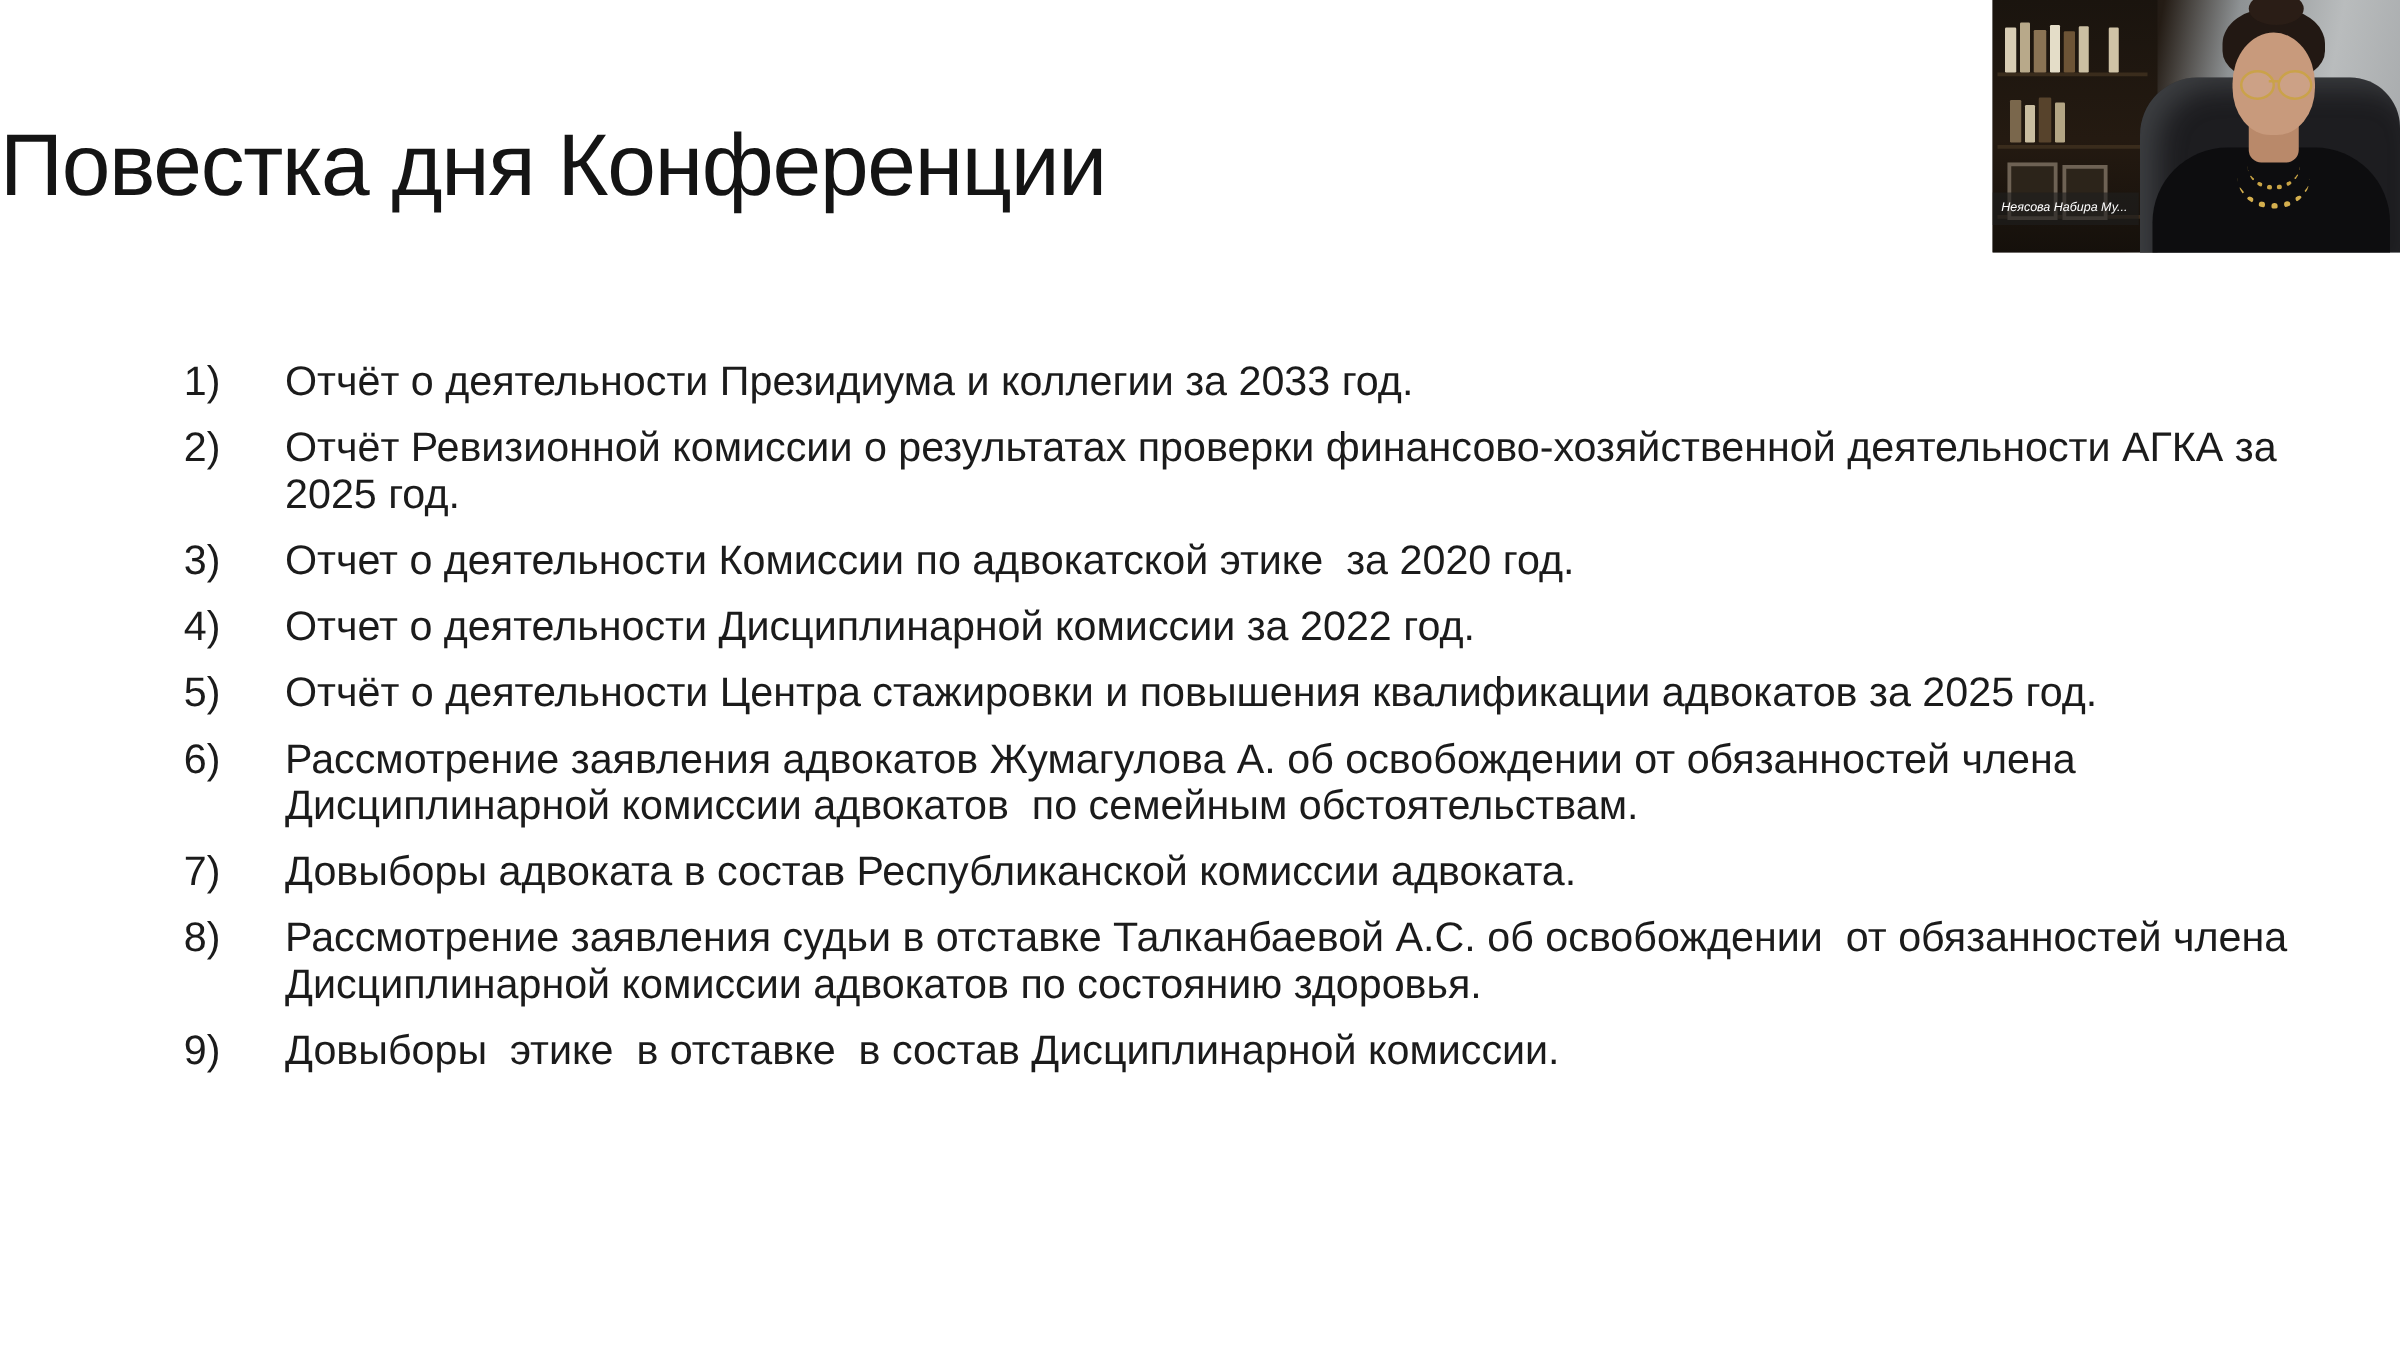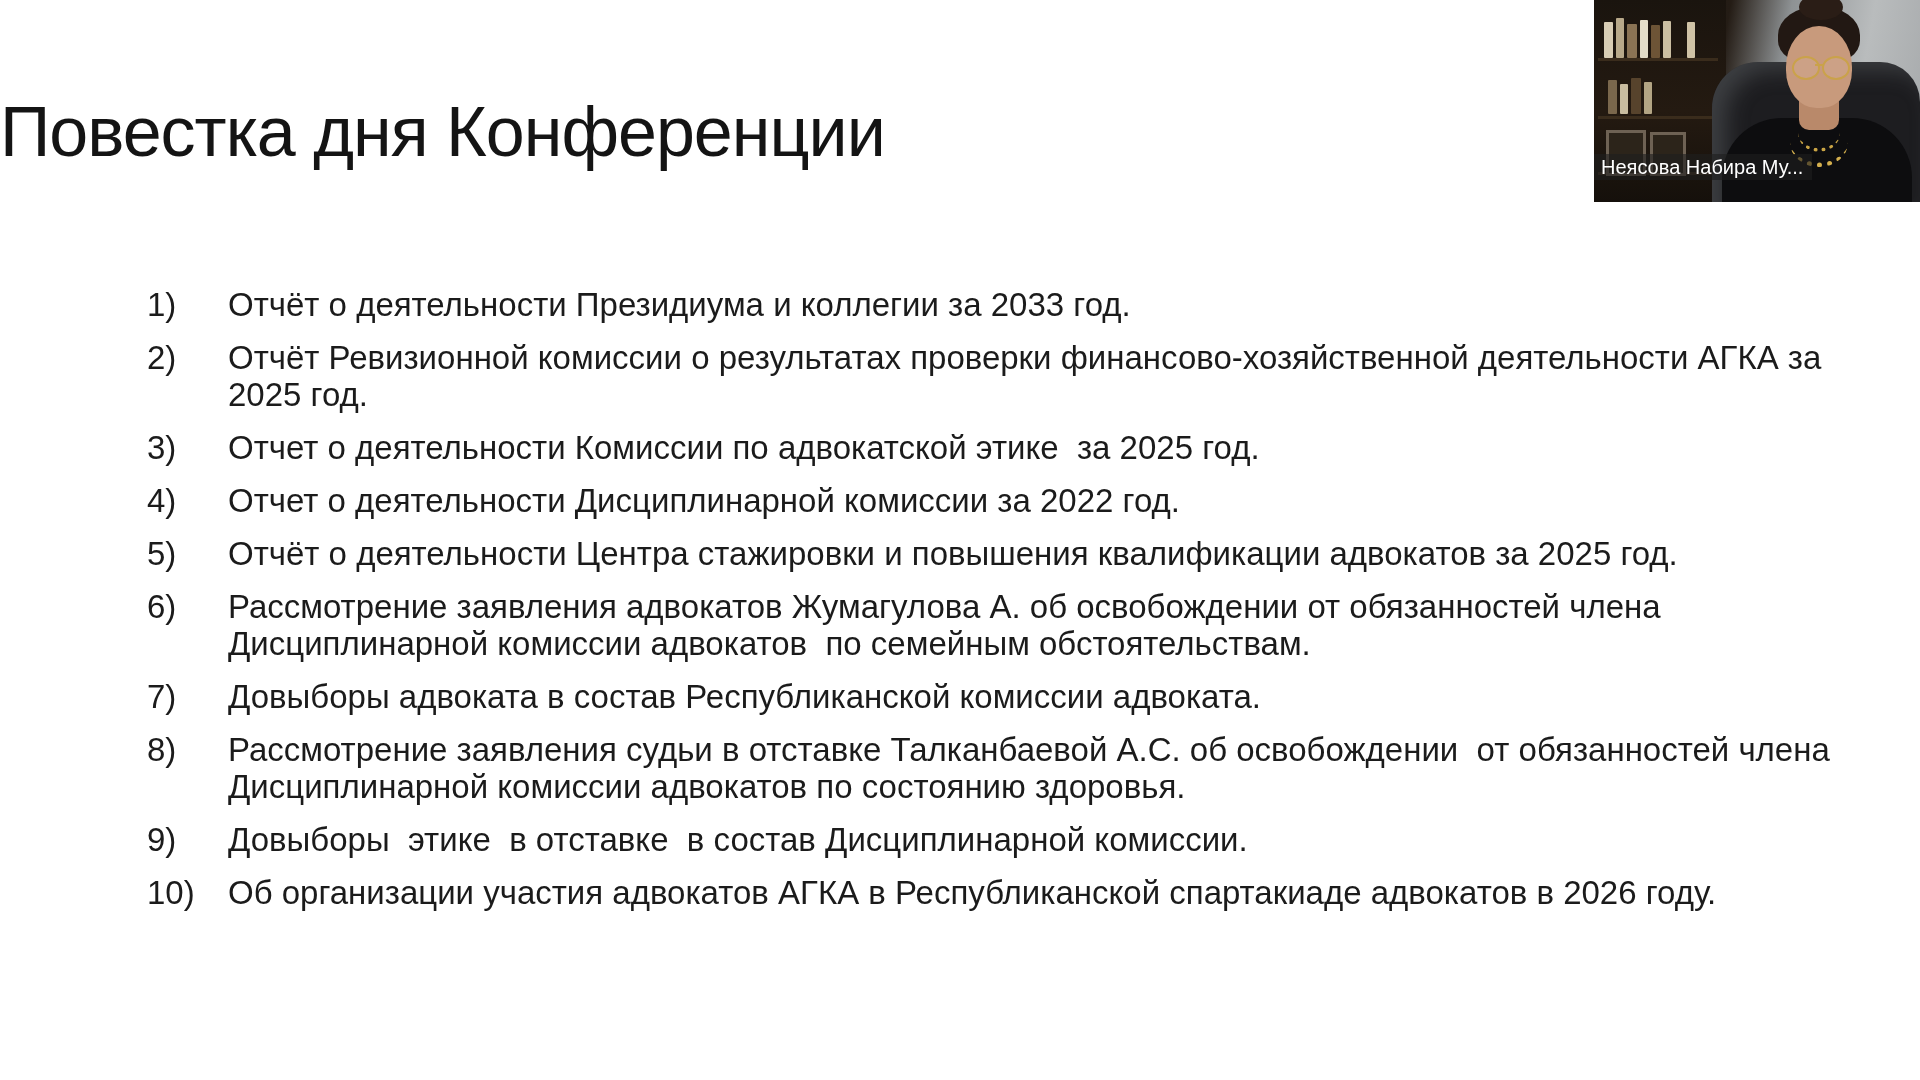--- a/index.html
+++ b/index.html
@@ -107,42 +107,43 @@
   }
   .vt-chain.inner{
     left:204px;top:114px;width:42px;height:34px;
     border-bottom:4px dotted #c9a445;
   }
   .vt-name{
     position:absolute;
     left:0;bottom:22px;
     background:rgba(30,30,30,.62);
     color:#ffffff;
-    font-size:20px;
+    font-size:10px;
     line-height:18px;
     padding:4px 9px 4px 7px;
+    font-style:italic;
   }
 </style>
 </head>
 <body>
 
 <div class="slide-title">Повестка дня Конференции</div>
 
 <div class="agenda" id="agenda">
     <div class="agenda-item">
       <span class="agenda-num">1)</span>
       <span class="agenda-text">Отчёт о деятельности Президиума и коллегии за 2033 год.</span>
     </div>
     <div class="agenda-item">
       <span class="agenda-num">2)</span>
       <span class="agenda-text">Отчёт Ревизионной комиссии о результатах проверки финансово-хозяйственной деятельности АГКА за 2025 год.</span>
     </div>
     <div class="agenda-item">
       <span class="agenda-num">3)</span>
-      <span class="agenda-text">Отчет о деятельности Комиссии по адвокатской этике  за 2025 год.</span>
+      <span class="agenda-text">Отчет о деятельности Комиссии по адвокатской этике  за 2020 год.</span>
     </div>
     <div class="agenda-item">
       <span class="agenda-num">4)</span>
       <span class="agenda-text">Отчет о деятельности Дисциплинарной комиссии за 2022 год.</span>
     </div>
     <div class="agenda-item">
       <span class="agenda-num">5)</span>
       <span class="agenda-text">Отчёт о деятельности Центра стажировки и повышения квалификации адвокатов за 2025 год.</span>
     </div>
     <div class="agenda-item">
@@ -153,24 +154,20 @@
       <span class="agenda-num">7)</span>
       <span class="agenda-text">Довыборы адвоката в состав Республиканской комиссии адвоката.</span>
     </div>
     <div class="agenda-item">
       <span class="agenda-num">8)</span>
       <span class="agenda-text">Рассмотрение заявления судьи в отставке Талканбаевой А.С. об освобождении  от обязанностей члена Дисциплинарной комиссии адвокатов по состоянию здоровья.</span>
     </div>
     <div class="agenda-item">
       <span class="agenda-num">9)</span>
       <span class="agenda-text">Довыборы  этике  в отставке  в состав Дисциплинарной комиссии.</span>
-    </div>
-    <div class="agenda-item">
-      <span class="agenda-num">10)</span>
-      <span class="agenda-text">Об организации участия адвокатов АГКА в Республиканской спартакиаде адвокатов в 2026 году.</span>
     </div>
   </div>
 
 <div class="video-thumb">
 
   <div class="vt-shelf">
     <div class="shelf-line" style="top:58px"></div>
     <div class="shelf-line" style="top:116px"></div>
     <div class="shelf-line" style="top:172px"></div>
     <div class="book" style="left:10px;top:22px;width:9px;height:36px;background:#d8cdb4"></div>

